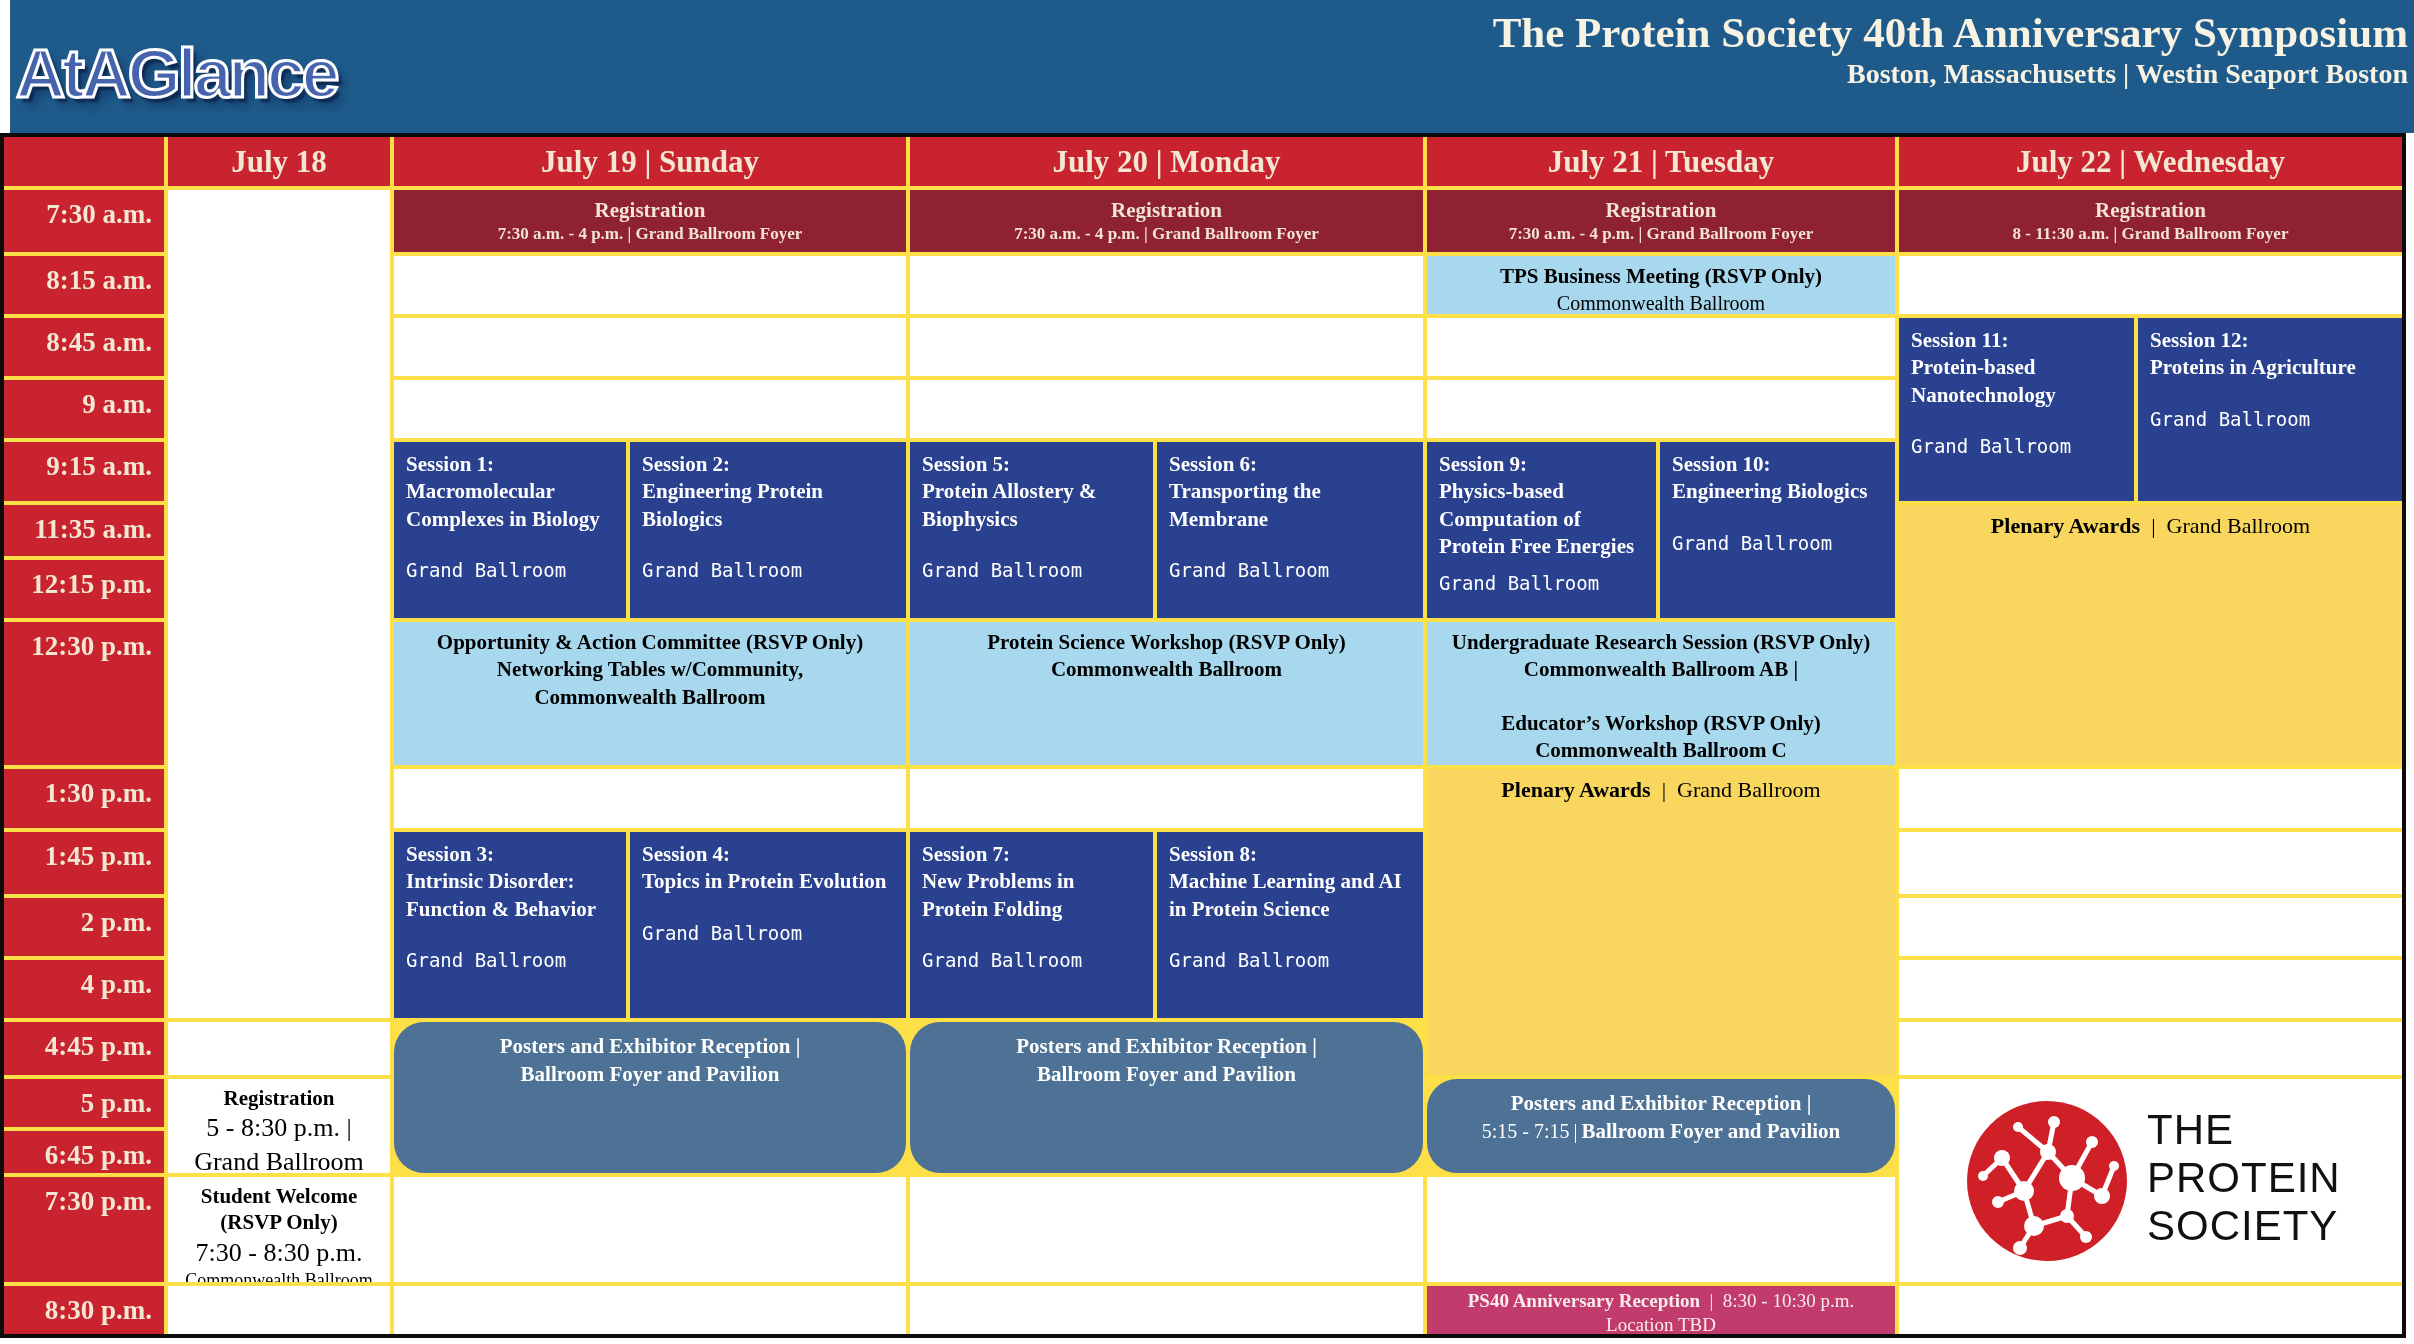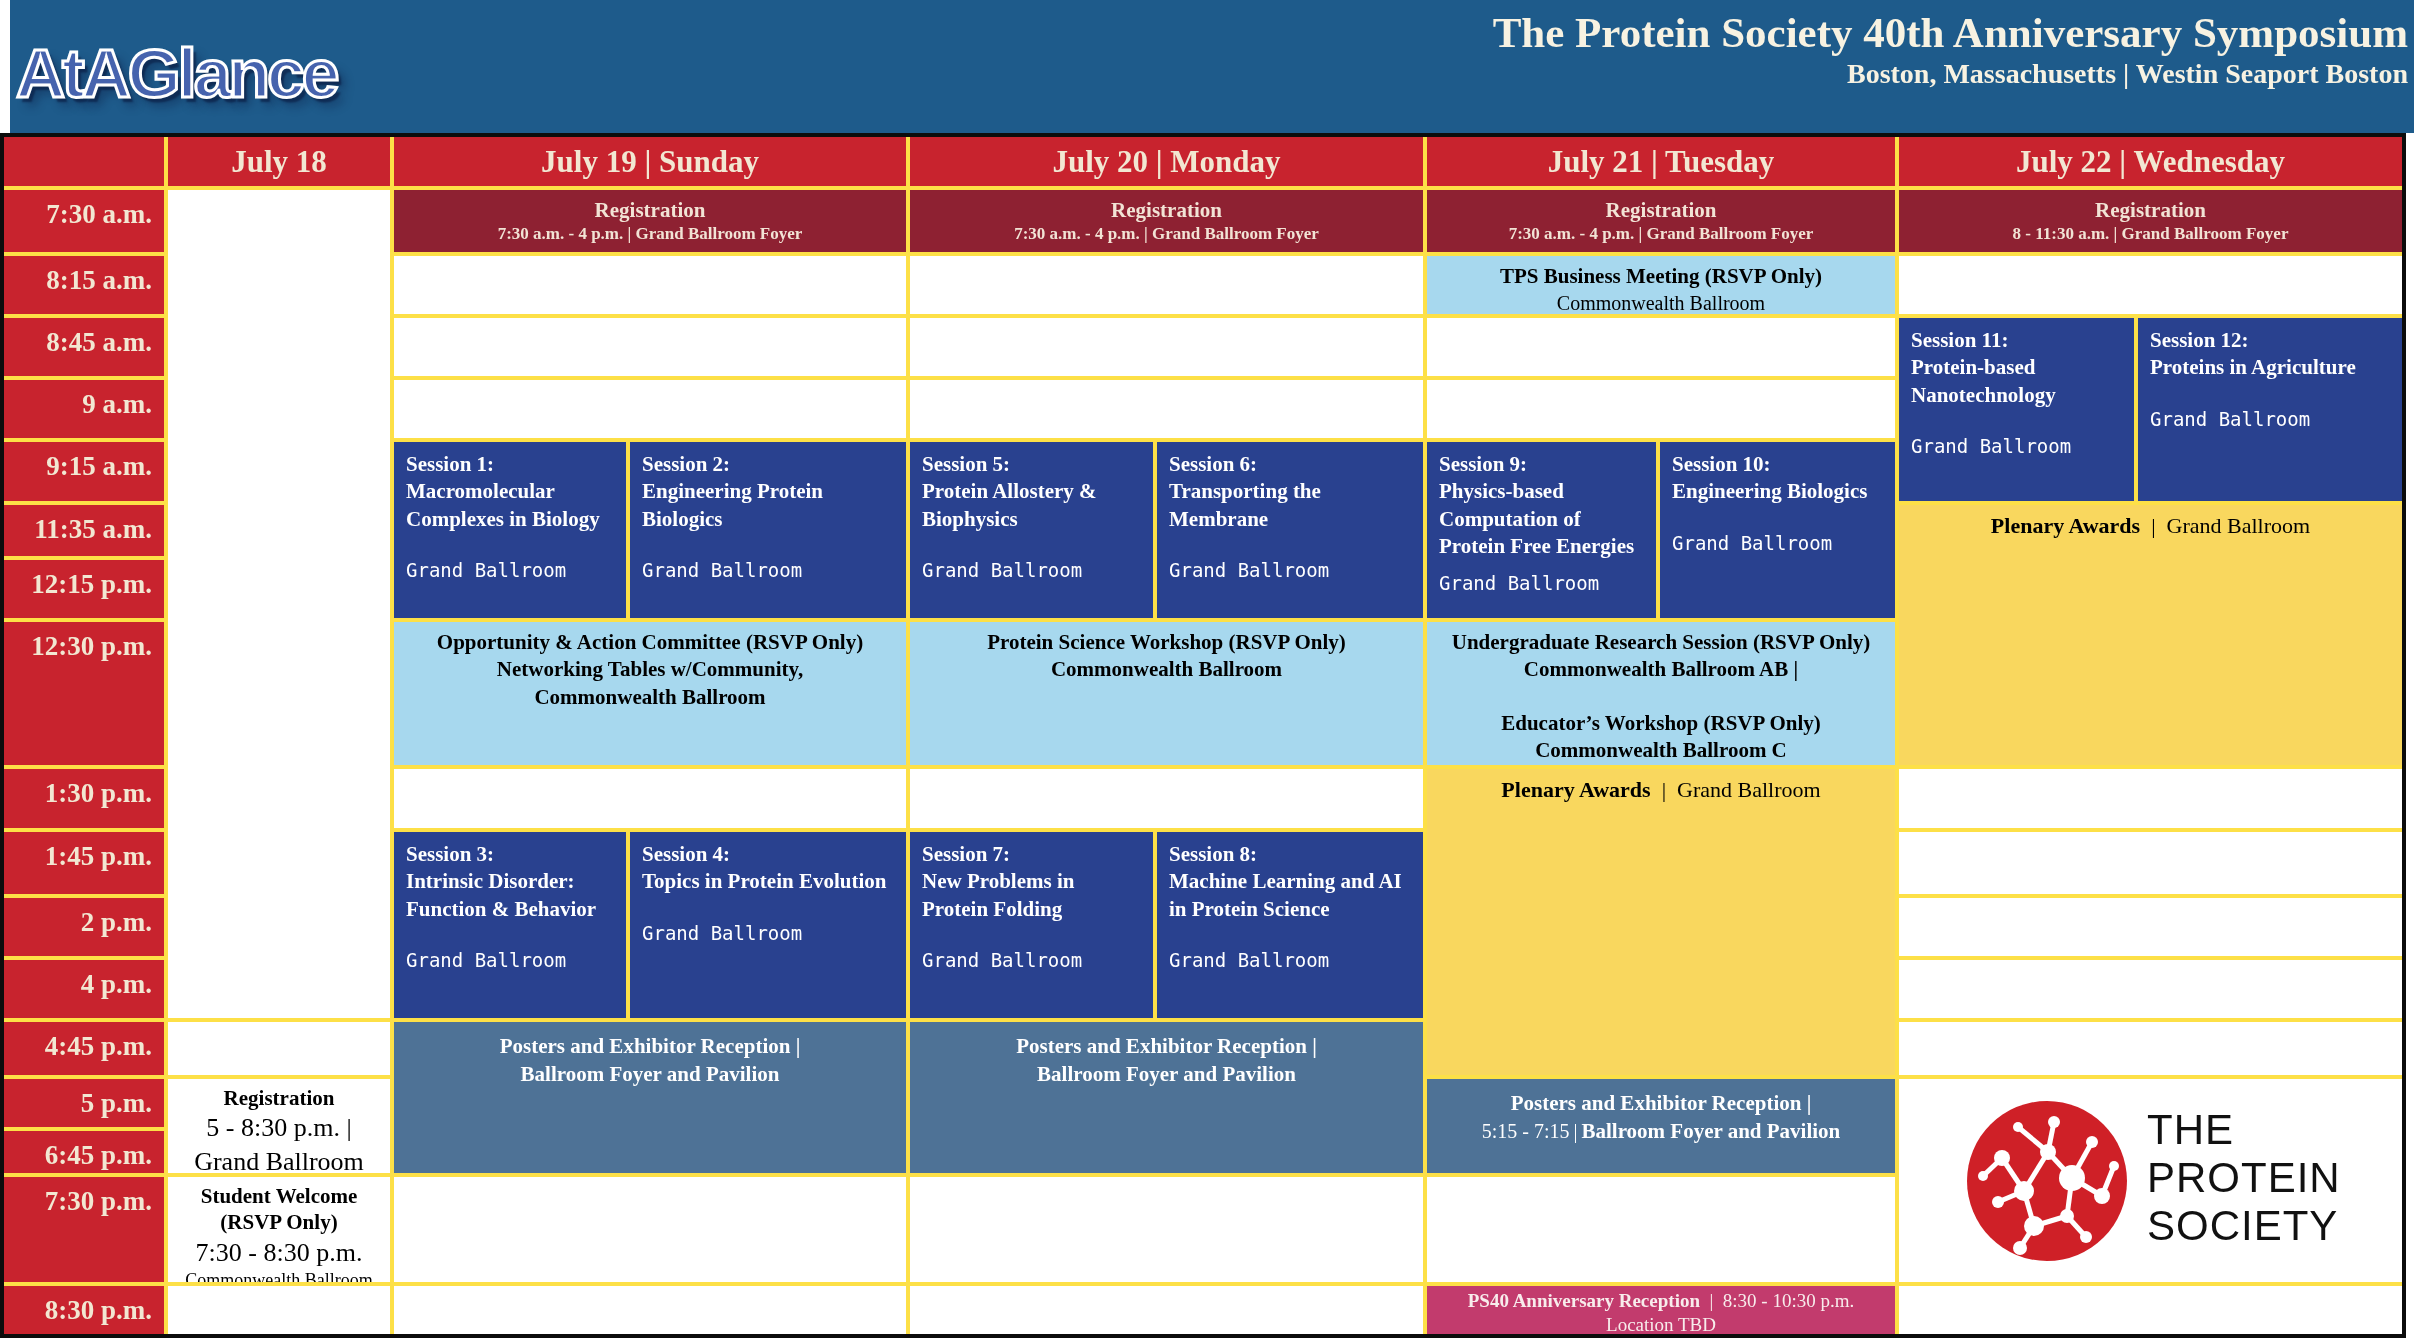--- a/index.html
+++ b/index.html
@@ -33,21 +33,21 @@
   .darkred .r2{font-weight:bold;font-size:17px;line-height:1.35;}
   .lb{background:#a7d8ee;color:#000;text-align:center;padding-top:7px;box-sizing:border-box;}
   .lb .b{font-weight:bold;font-size:21px;line-height:1.3;}
   .lb .n{font-size:20px;line-height:1.3;}
   .gap8{height:26px;}
   .session{background:#29418f;color:#ffffff;padding:9px 12px;box-sizing:border-box;}
   .s-name,.s-topic{font-weight:bold;font-size:21px;line-height:1.3;}
   .s-room{margin-top:26px;font-family:"DejaVu Sans Mono",monospace;font-size:19px;}
   .yellow{background:#f9d75e;color:#000;text-align:center;padding-top:8px;box-sizing:border-box;font-size:22px;}
   .yellow .b{font-weight:bold;}
-  .slate{background:#4e7296;color:#ffffff;text-align:center;padding-top:10px;box-sizing:border-box;}
+  .slate{background:#4e7296;color:#ffffff;text-align:center;padding-top:10px;box-sizing:border-box;border-radius:30px;}
   .slate .b{font-weight:bold;font-size:21px;line-height:1.35;}
   .slate .n{font-size:20px;}
   .whitebox{background:#ffffff;color:#000;text-align:center;padding-top:6px;box-sizing:border-box;}
   .whitebox .b{font-weight:bold;font-size:21px;line-height:1.25;}
   .whitebox .n{font-size:26px;line-height:1.3;}
   .whitebox .sm{font-size:18px;line-height:1.25;}
   .pink{background:#c23b6d;color:#f8ecec;text-align:center;padding-top:3px;box-sizing:border-box;}
   .pink .l1{font-size:19px;line-height:1.25;}
   .pink .b{font-weight:bold;}
   .logocell{background:#ffffff;display:flex;align-items:center;justify-content:flex-end;}

